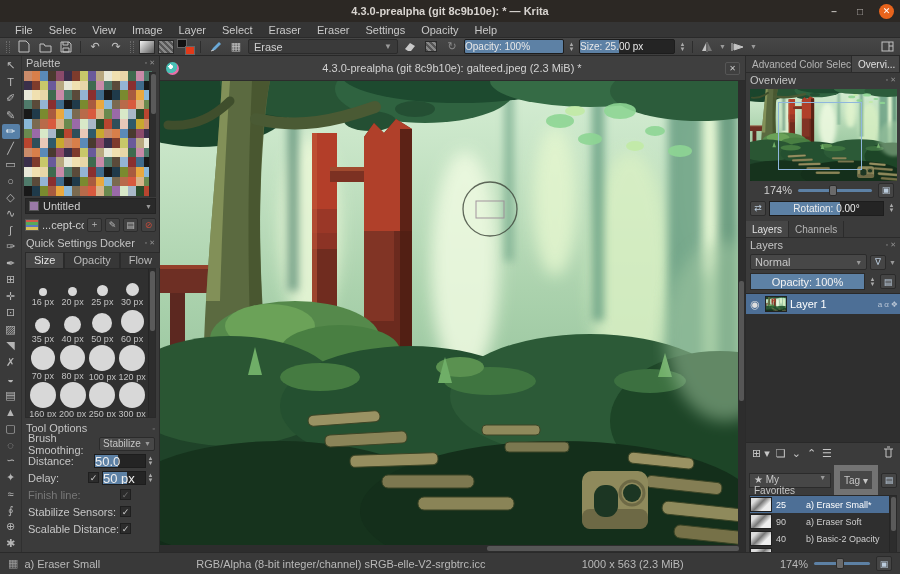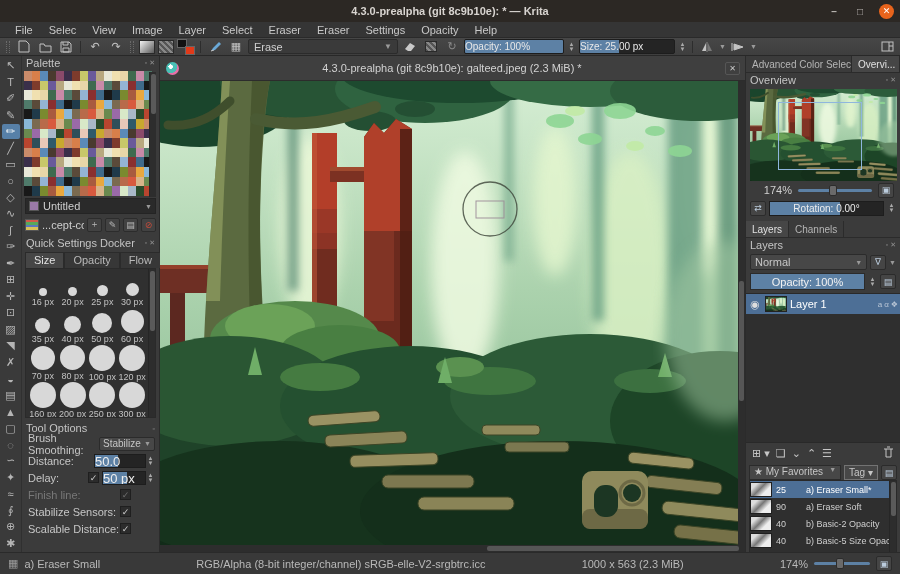--- a/index.html
+++ b/index.html
@@ -109,21 +109,21 @@
   .layer-small{margin-left:auto;display:flex;gap:2px;color:#b9c6d6;font-size:8px;}
   .layerbtns{display:flex;align-items:center;gap:6px;padding:3px 6px;color:#c6c6c6;font-size:11px;}
   .preset-list{margin:0 3px;height:103px;background:#2f2f2f;border:1px solid #292929;overflow:hidden;position:relative;}
   .preset-row{display:flex;align-items:center;height:17px;gap:4px;padding-right:2px;color:#cfcfcf;}
   .preset-row.selected{background:#4d6f96;color:#fff;}
   .preset-thumb{width:22px;height:15px;background:linear-gradient(135deg,#ddd 20%,#777 45%,#eee 70%);border:1px solid #1f1f1f;flex:none;}
   .preset-size{width:26px;text-align:left;font-size:9px;flex:none;}
   .preset-name{font-size:9px;white-space:nowrap;overflow:hidden;}
   .fav-row{display:flex;align-items:center;gap:3px;padding:2px 3px 0 3px;}
   .fav-combo{flex:1;height:15px;background:#474747;border:1px solid #2b2b2b;display:flex;align-items:flex-start;padding:0 4px;font-size:10px;}
-  .tag-btn{height:15px;background:#474747;border:1px solid #737373;padding:0 4px;display:flex;align-items:center;font-size:10px;color:#c6c6c6;}
+  .tag-btn{height:30px;background:#474747;border:6px solid #737373;padding:0 4px;display:flex;align-items:center;font-size:10px;color:#c6c6c6;}
 
   
   .statusbar{position:absolute;left:0;top:552px;width:900px;height:22px;background:#393939;border-top:1px solid #2a2a2a;display:flex;align-items:center;color:#b9b9b9;padding:0 8px;gap:6px;}
   .statusbar .grow{flex:1;}
   .zoom-slider{width:56px;height:3px;background:#5d81a5;border-radius:2px;position:relative;}
   .zoom-slider .knob{position:absolute;left:22px;top:-4px;width:8px;height:11px;background:#6a6a6a;border:1px solid #2c2c2c;border-radius:2px;}
 </style>
 </head>
 <body>
 

